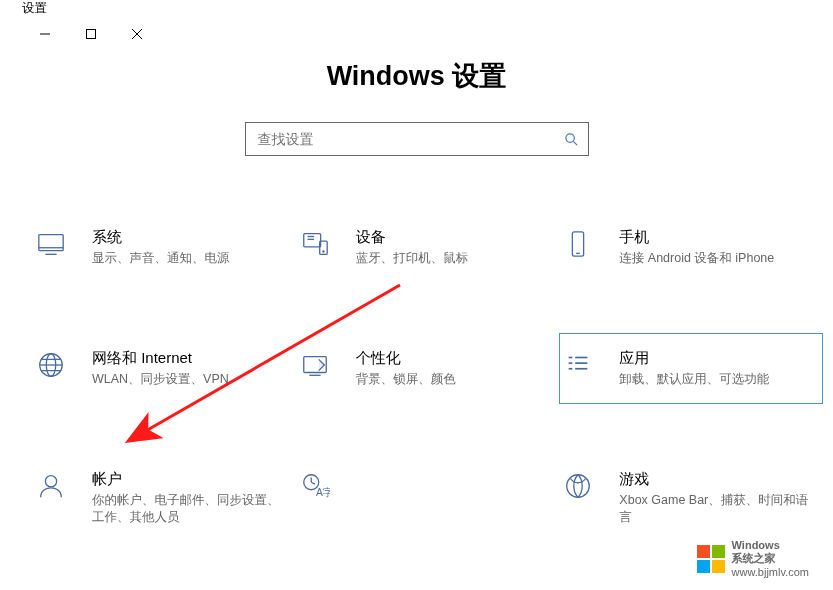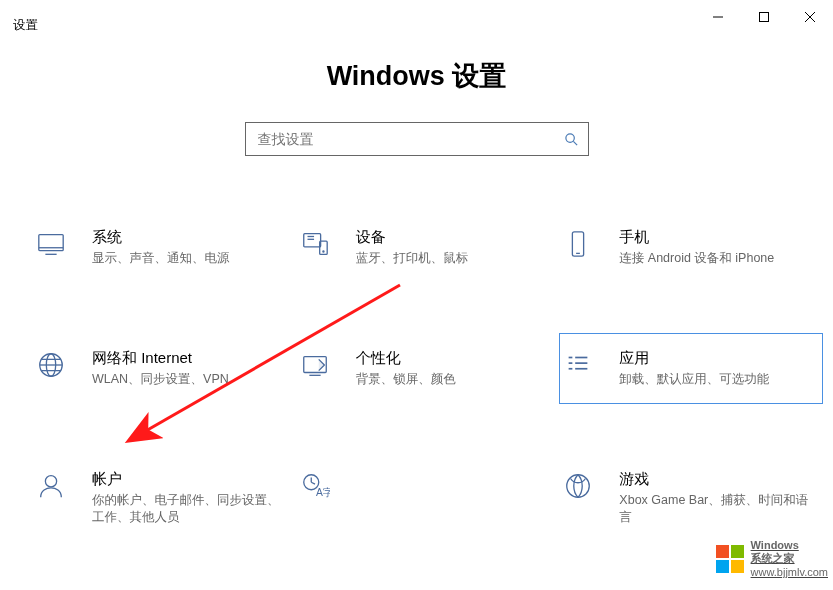--- a/index.html
+++ b/index.html
@@ -1,19 +1,19 @@
 <!DOCTYPE html>
 <html><head>
 <meta charset="utf-8">
 <style>
   * { box-sizing: border-box; }
   html, body { margin: 0; padding: 0; font-family: "Microsoft YaHei", "Segoe UI", sans-serif; background: #fff; }
   body { width: 833px; height: 590px; overflow: hidden; position: relative; }
 
-  .titlebar { height: 34px; display: flex; align-items: flex-end; justify-content: space-between; padding-left: 13px; }
+  .titlebar { height: 34px; display: flex; align-items: flex-start; justify-content: space-between; padding-left: 22px; flex-direction: column; }
   .titlebar-title { font-size: 12.5px; color: #000; }
   .win-controls { display: flex; height: 100%; }
   .win-btn { width: 46px; height: 34px; display: flex; align-items: center; justify-content: center; color: #000; cursor: default; }
   .win-btn svg { width: 10px; height: 10px; }
 
   .page-title { text-align: center; font-size: 27px; font-weight: 700; color: #000; margin-top: 24px; margin-bottom: 28px; }
 
   .search-wrap { display: flex; justify-content: center; margin-bottom: 56px; }
   .search-box { width: 344px; height: 34px; border: 1px solid #666; display: flex; align-items: center; padding-left: 10px; padding-right: 6px; }
   .search-box input { flex: 1; border: none; outline: none; font-size: 14px; background: transparent; font-family: inherit; }
@@ -32,21 +32,21 @@
   .cell-desc { font-size: 12.5px; color: #666; line-height: 1.35; }
 
   
   .under { position: absolute; left: 0; top: 34px; width: 11px; height: 556px; background: #f7f7f7; border-right: 1px solid #ccc; z-index: -1; }
   .under2 { position: absolute; left: 11px; top: 572px; width: 822px; height: 18px; background: #e8e8e8; z-index: -1; font-size: 11px; color: #444; padding-left: 72px; padding-top: 2px; }
 
   
   .arrow { position: absolute; pointer-events: none; z-index: 5; }
 
   
-  .wm { position: absolute; right: 5px; bottom: 12px; z-index: 20; display: flex; align-items: center; font-size: 12px; color: #444; text-decoration: underline; }
+  .wm { position: absolute; right: 24px; bottom: 12px; z-index: 20; display: flex; align-items: center; font-size: 12px; color: #444; }
   .wm-logo { width: 34px; height: 34px; position: relative; margin-right: 4px; }
   .wm-logo .q { position: absolute; width: 13px; height: 13px; }
   .wm-logo .q1 { left: 3px; top: 3px; background: #f25022; }
   .wm-logo .q2 { left: 18px; top: 3px; background: #7fba00; }
   .wm-logo .q3 { left: 3px; top: 18px; background: #00a4ef; }
   .wm-logo .q4 { left: 18px; top: 18px; background: #ffb900; }
   .wm-text b { font-size: 14px; color: #222; }
   .wm-text span { display: block; font-size: 11px; color: #666; }
 </style>
 </head>

